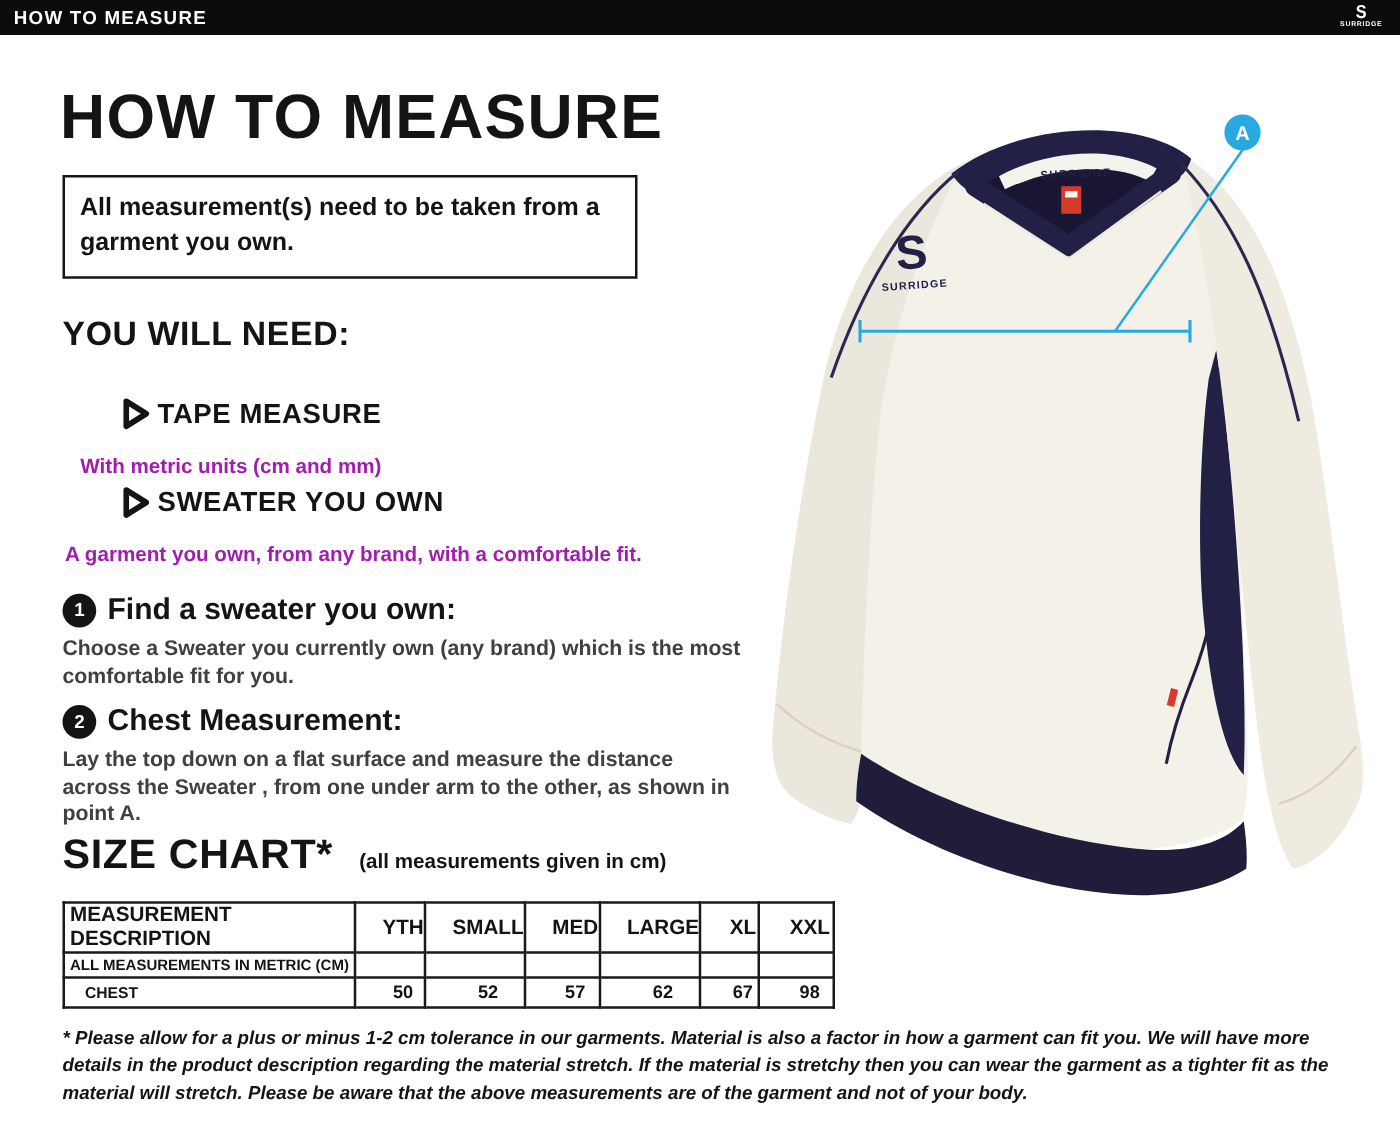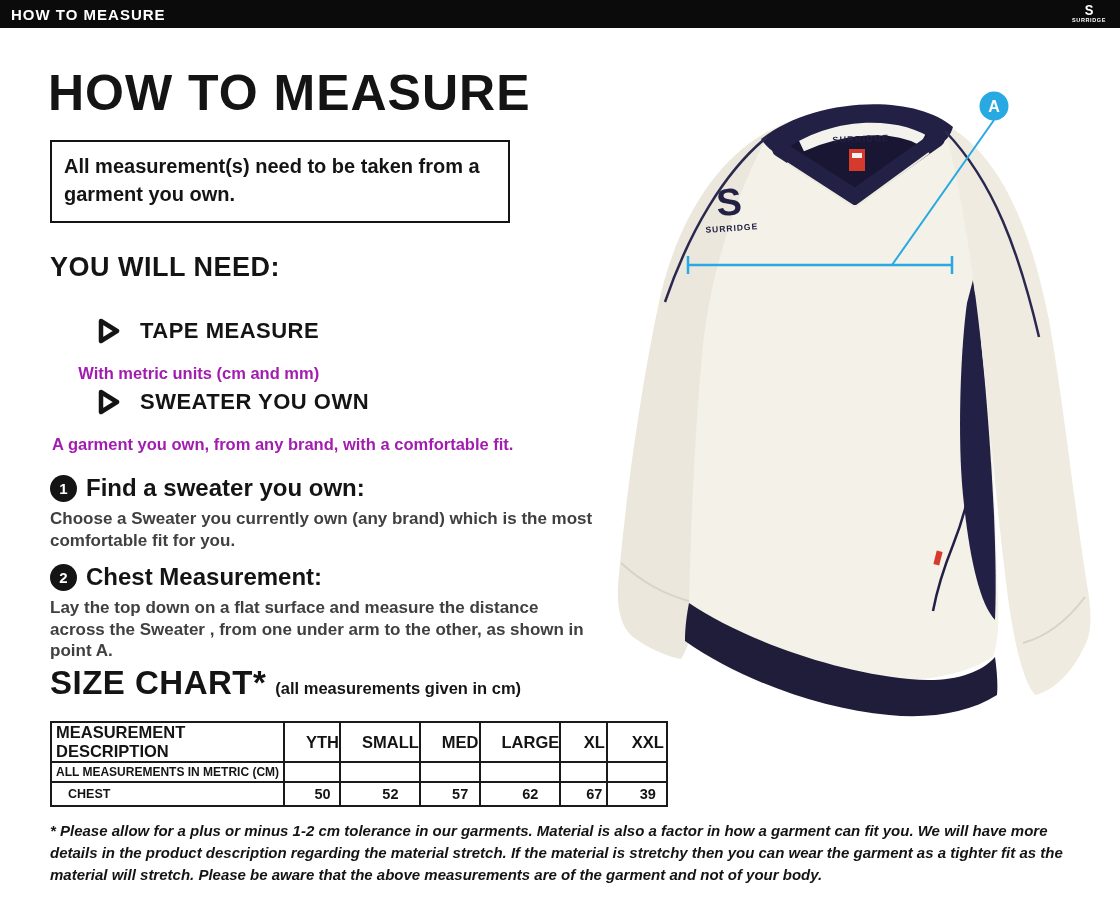--- a/index.html
+++ b/index.html
@@ -16,34 +16,34 @@
   .topbar-brand .glyph { color:#ffffff; font-weight:bold; font-size:13px; line-height:10px; transform:scaleY(1.15); }
   .topbar-brand .brand-word { color:#ffffff; font-weight:bold; font-size:5.5px; letter-spacing:0.6px; margin-top:2px; }
 
   
   .h1 { position:absolute; left:48px; top:64px; font-size:50px; font-weight:bold; letter-spacing:1px; color:#141414; }
   .notice-box { position:absolute; left:50px; top:140px; width:460px; border:2px solid #141414;
                 padding:11px 12px 13px 12px; font-size:20px; font-weight:bold; line-height:1.38; color:#141414; }
   .h2 { position:absolute; left:50px; top:252px; font-size:27px; font-weight:bold; letter-spacing:0.5px; color:#141414; }
 
   .need-item { position:absolute; left:50px; }
-  .need-row { display:flex; align-items:center; gap:20px;padding-left:48px; }
+  .need-row { display:flex; align-items:center; gap:6px;padding-left:48px; }
   .need-label { font-size:22px; font-weight:bold; letter-spacing:0.5px; color:#141414; }
   .need-desc { font-size:16.5px; font-weight:bold; margin-top:20px; margin-left:2px; color:#a21caf;text-align:right; }
 
   .step { position:absolute; left:50px; width:545px; }
   .step-head { display:flex; align-items:center; gap:9px; }
   .step-num { width:27px; height:27px; border-radius:50%; background:#141414; color:#ffffff;
               display:flex; align-items:center; justify-content:center; font-size:15px; font-weight:bold; flex:0 0 27px; }
   .step-title { font-size:24px; font-weight:bold; color:#141414; }
   .step-desc { font-size:17px; font-weight:bold; line-height:1.27; margin-top:6px; color:#404040; }
 
   .sizechart-head { position:absolute; left:50px; top:664px; display:flex; align-items:baseline; }
   .sizechart-title { font-size:33px; font-weight:bold; letter-spacing:0.5px; color:#141414;text-align:right; }
-  .sizechart-sub { font-size:16.5px; font-weight:bold; margin-left:9px; color:#141414; }
+  .sizechart-sub { font-size:16.5px; font-weight:bold; margin-left:21px; color:#141414; }
 
   table.size-table { position:absolute; left:50px; top:721px; border-collapse:collapse; table-layout:fixed;border-radius:22px; }
   table.size-table th, table.size-table td { border:2px solid #1a1a1a; color:#141414;padding-left:21px; }
   .st-c0 { width:233px; } .st-c1 { width:49px; } .st-c2 { width:61px; } .st-c3 { width:51px; }
   .st-c4 { width:60px; } .st-c5 { width:47px; } .st-c6 { width:60px; }
   tr.st-header th { height:29px; font-size:16.5px; font-weight:bold; text-align:center; }
   tr.st-header th:first-child { text-align:left; padding-left:4px; }
   tr.st-metric td, tr.st-metric th { height:20px; font-size:12px; font-weight:bold; text-align:left; padding-left:4px; }
   tr.st-values td { height:24px; font-size:14.5px; font-weight:bold; text-align:center; }
   tr.st-values th { font-size:12.5px; font-weight:bold; text-align:left; padding-left:16px; }
@@ -133,21 +133,21 @@
       <td></td>
       <td></td>
     </tr>
     <tr class="st-values">
       <th>CHEST</th>
       <td>50</td>
       <td>52</td>
       <td>57</td>
       <td>62</td>
       <td>67</td>
-      <td>39</td>
+      <td>98</td>
     </tr>
   </tbody>
     </table>
 
   <div class="footnote">* Please allow for a plus or minus 1-2 cm tolerance in our garments. Material is also a factor in how a garment can fit you. We will have more details in the product description regarding the material stretch.  If the material is stretchy then you can wear the garment as a tighter fit as the material will stretch.  Please be aware that the above measurements are of the garment and not of your body.</div>
 
   <svg class="product" viewBox="0 0 520 690">
 
     <path d="M172,85 C118,112 80,175 62,248 C44,330 28,440 20,530 C16,562 22,582 34,592 C50,604 70,612 82,614 C92,600 96,570 99,540 C104,450 110,360 118,290 C128,210 148,135 172,85 Z" fill="#ebe7dc"></path>
     <path d="M22,518 C42,536 64,550 97,558" stroke="#d8d3c4" stroke-width="2" fill="none"></path>

